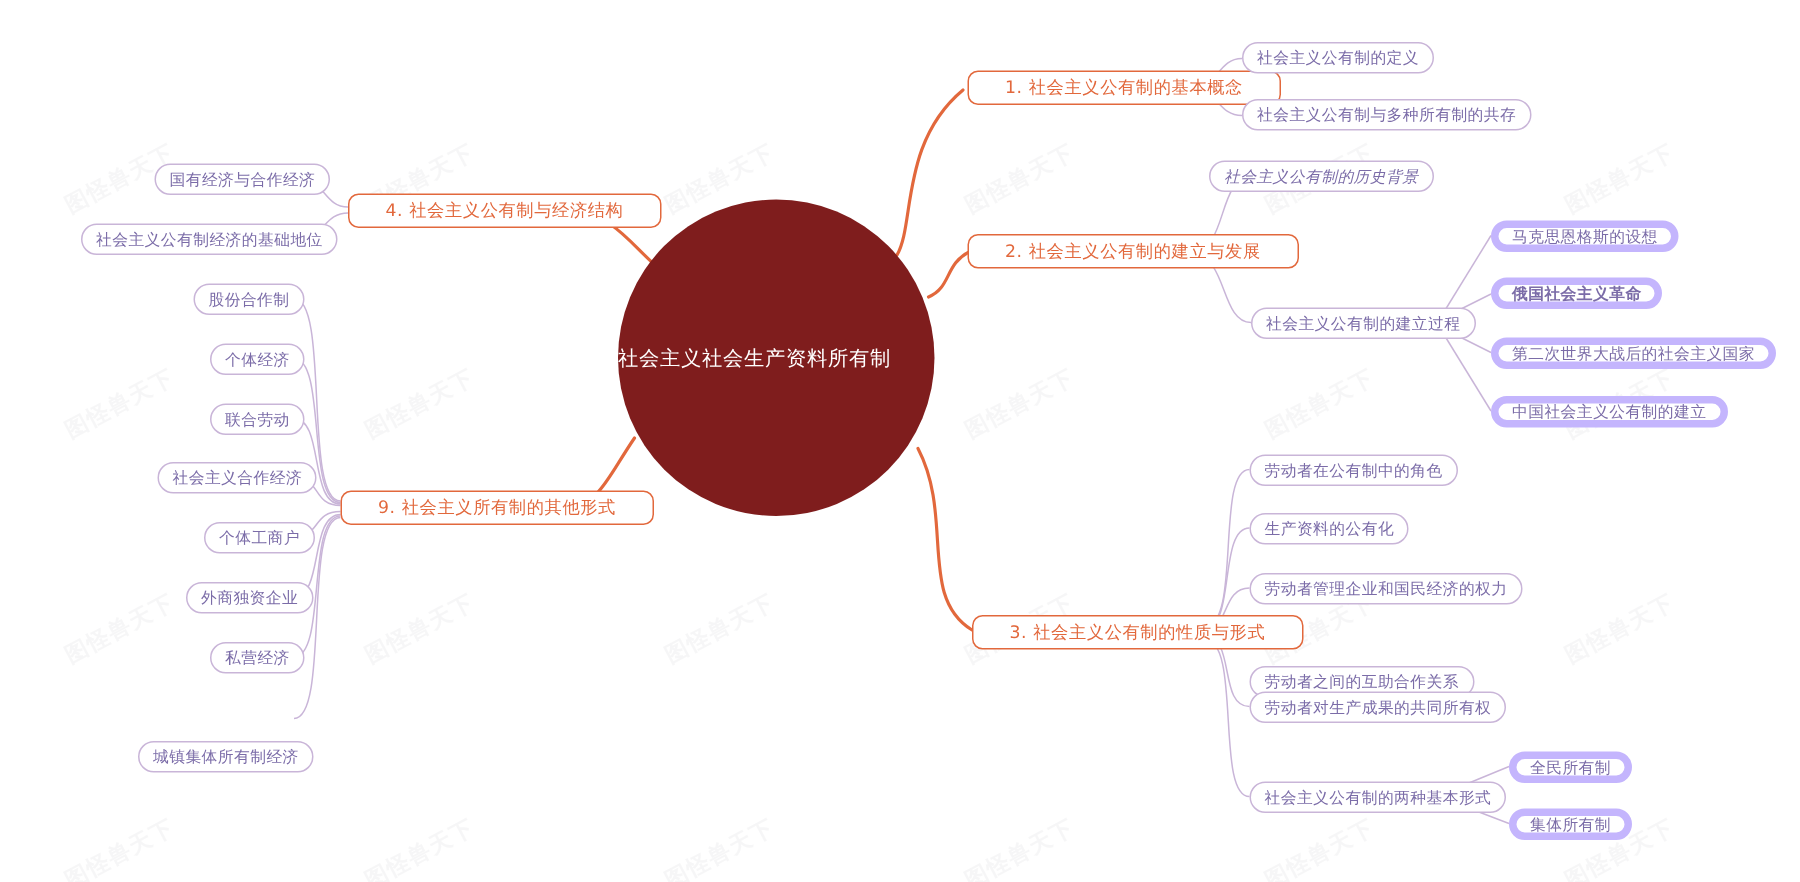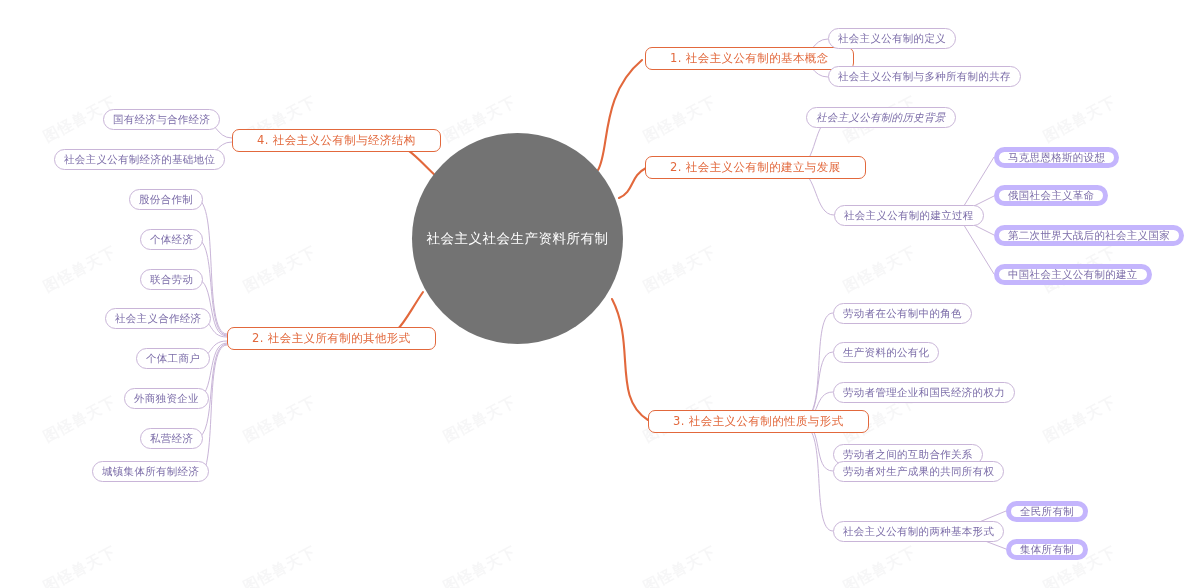--- a/index.html
+++ b/index.html
@@ -32,23 +32,23 @@
 
   
   #links{position:absolute;left:0;top:0;width:1200px;height:588px;z-index:1;pointer-events:none;}
 
   
   .center-node{
     position:absolute;
     left:412px;top:133px;
     width:211px;height:211px;
     border-radius:50%;
-    background:#737373;
+    background:#7f1d1d;
     z-index:3;
-    display:flex;align-items:center;justify-content:center;
+    display:flex;align-items:center;
     box-sizing:border-box;
   }
   .center-node .ctext{
     color:#ffffff;
     font-size:13.5px;
     letter-spacing:.5px;
     text-align:center;
     font-family:"DejaVu Sans","Liberation Sans",sans-serif;
   }
 
@@ -196,21 +196,21 @@
   <div class="node n2" style="left:828px;top:66px;">社会主义公有制与多种所有制的共存</div>
 
   <div class="node n1" style="left:645px;top:156px;">2. 社会主义公有制的建立与发展</div>
 
   <div class="node n2" style="left:806px;top:107px;font-style:italic;">社会主义公有制的历史背景</div>
 
   <div class="node n2" style="left:834px;top:205px;">社会主义公有制的建立过程</div>
 
   <div class="node n3" style="left:994px;top:147px;">马克思恩格斯的设想</div>
 
-  <div class="node n3" style="left:994px;top:185px;">俄国社会主义革命</div>
+  <div class="node n3" style="left:994px;top:185px;font-weight:bold;">俄国社会主义革命</div>
 
   <div class="node n3" style="left:994px;top:264px;">中国社会主义公有制的建立</div>
 
   <div class="node n3" style="left:994px;top:225px;">第二次世界大战后的社会主义国家</div>
 
   <div class="node n1" style="left:648px;top:410px;">3. 社会主义公有制的性质与形式</div>
 
   <div class="node n2" style="left:833px;top:303px;">劳动者在公有制中的角色</div>
 
   <div class="node n2" style="left:833px;top:342px;">生产资料的公有化</div>
@@ -226,31 +226,31 @@
   <div class="node n3" style="left:1006px;top:501px;">全民所有制</div>
 
   <div class="node n3" style="left:1006px;top:539px;">集体所有制</div>
 
   <div class="node n1" style="left:232px;top:129px;">4. 社会主义公有制与经济结构</div>
 
   <div class="node n2" style="left:103px;top:109px;">国有经济与合作经济</div>
 
   <div class="node n2" style="left:54px;top:149px;">社会主义公有制经济的基础地位</div>
 
-  <div class="node n1" style="left:227px;top:327px;">2. 社会主义所有制的其他形式</div>
+  <div class="node n1" style="left:227px;top:327px;">9. 社会主义所有制的其他形式</div>
 
   <div class="node n2" style="left:129px;top:189px;">股份合作制</div>
 
   <div class="node n2" style="left:140px;top:229px;">个体经济</div>
 
   <div class="node n2" style="left:140px;top:269px;">联合劳动</div>
 
   <div class="node n2" style="left:105px;top:308px;">社会主义合作经济</div>
 
   <div class="node n2" style="left:136px;top:348px;">个体工商户</div>
 
   <div class="node n2" style="left:124px;top:388px;">外商独资企业</div>
 
   <div class="node n2" style="left:140px;top:428px;">私营经济</div>
 
-  <div class="node n2" style="left:92px;top:461px;">城镇集体所有制经济</div>
+  <div class="node n2" style="left:92px;top:494px;">城镇集体所有制经济</div>
 
 </div>
 
 </body></html>

